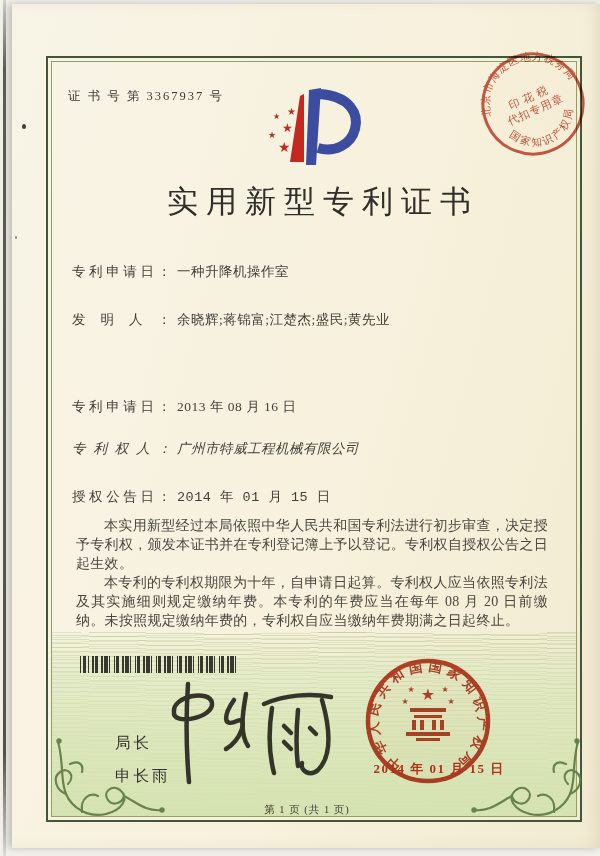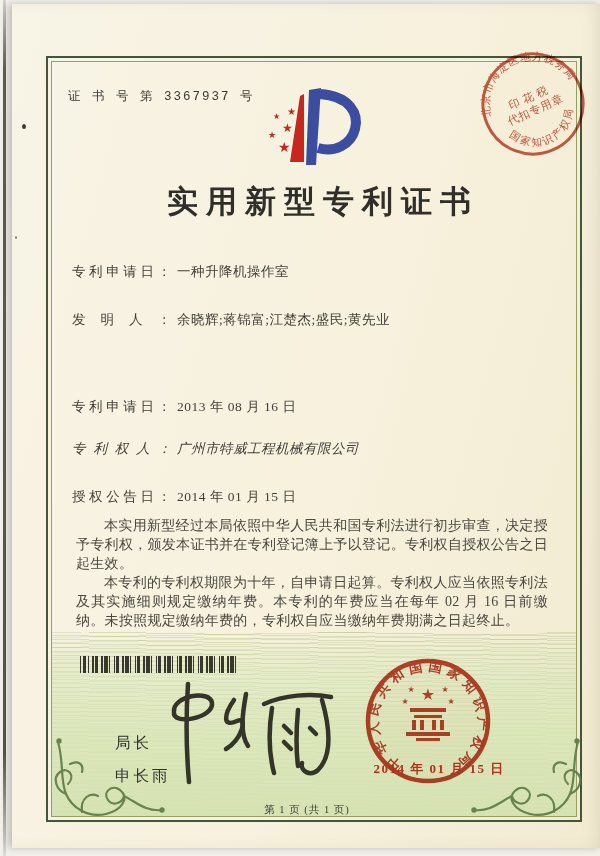--- a/index.html
+++ b/index.html
@@ -30,35 +30,35 @@
   .guilloche {
     position:absolute; left:4px; right:4px; bottom:4px; height:184px;
     background:
       linear-gradient(180deg, rgba(219,231,188,0) 0%, rgba(219,231,188,.55) 20%, rgba(216,229,182,.85) 55%, rgba(212,226,176,.95) 100%),
       repeating-linear-gradient(181deg, rgba(145,175,95,.30) 0 1px, rgba(255,255,255,0) 1px 4px),
       repeating-linear-gradient(179deg, rgba(145,175,95,.22) 0 1px, rgba(255,255,255,0) 1px 5px);
   }
 
   .cert-no {
     position:absolute; left:56px; top:84px;
-    font-size:12.5px; letter-spacing:2px; color:#3a3a34;font-family:Liberation Mono, monospace;
+    font-size:12.5px; letter-spacing:2px; color:#3a3a34;
   }
   .logo { position:absolute; left:250px; top:80px; }
   .tax-stamp { position:absolute; left:461px; top:40px; mix-blend-mode:multiply; opacity:.92; }
 
   .title {
     position:absolute; left:42px; right:10px; top:177px; text-align:center;
-    font-size:31px; font-weight:700; letter-spacing:8px; color:#2f2e29;
+    font-size:31px; font-weight:400; letter-spacing:8px; color:#2f2e29;
   }
 
   .field { position:absolute; left:60px; font-size:13.5px; color:#413f38; white-space:nowrap; }
   .flabel { display:inline-block; width:99px; text-align:justify; text-align-last:justify; vertical-align:bottom; }
   .fvalue { margin-left:6px; letter-spacing:.5px; }
   .f1 { top:259px; } .f2 { top:307px; } .f3 { top:352px; }
-  .f4 { top:394px;font-family:Liberation Serif, serif; } .f5 { top:436px;font-style:italic; } .f6 { top:484px; }
+  .f4 { top:394px;font-family:Liberation Serif, serif; } .f5 { top:436px;font-style:italic; } .f6 { top:484px;font-family:Liberation Mono, monospace; }
 
   .paras { position:absolute; left:64px; width:472px; top:512px; }
   .paras p {
     text-indent:2em; text-align:justify; font-size:14px; line-height:19px;
     color:#49473f; letter-spacing:.3px;
   }
 
   .barcode {
     position:absolute; left:68px; top:652px; width:158px; height:17px; opacity:.88;
     background:repeating-linear-gradient(90deg,
@@ -145,21 +145,21 @@
   </div>
   <div class="field f5">
     <span class="flabel">专利权人：</span><span class="fvalue">广州市特威工程机械有限公司</span>
   </div>
   <div class="field f6">
     <span class="flabel">授权公告日：</span><span class="fvalue">2014 年 01 月 15 日</span>
   </div>
 
   <div class="paras">
     <p>本实用新型经过本局依照中华人民共和国专利法进行初步审查，决定授予专利权，颁发本证书并在专利登记簿上予以登记。专利权自授权公告之日起生效。</p>
-    <p>本专利的专利权期限为十年，自申请日起算。专利权人应当依照专利法及其实施细则规定缴纳年费。本专利的年费应当在每年 02 月 16 日前缴纳。未按照规定缴纳年费的，专利权自应当缴纳年费期满之日起终止。</p>
+    <p>本专利的专利权期限为十年，自申请日起算。专利权人应当依照专利法及其实施细则规定缴纳年费。本专利的年费应当在每年 08 月 20 日前缴纳。未按照规定缴纳年费的，专利权自应当缴纳年费期满之日起终止。</p>
   </div>
 
   <div class="barcode"></div>
 
   <div class="director">
     <div>局长</div>
     <div>申长雨</div>
   </div>
 
   <svg class="signature" width="185" height="118" viewBox="0 0 185 118">

